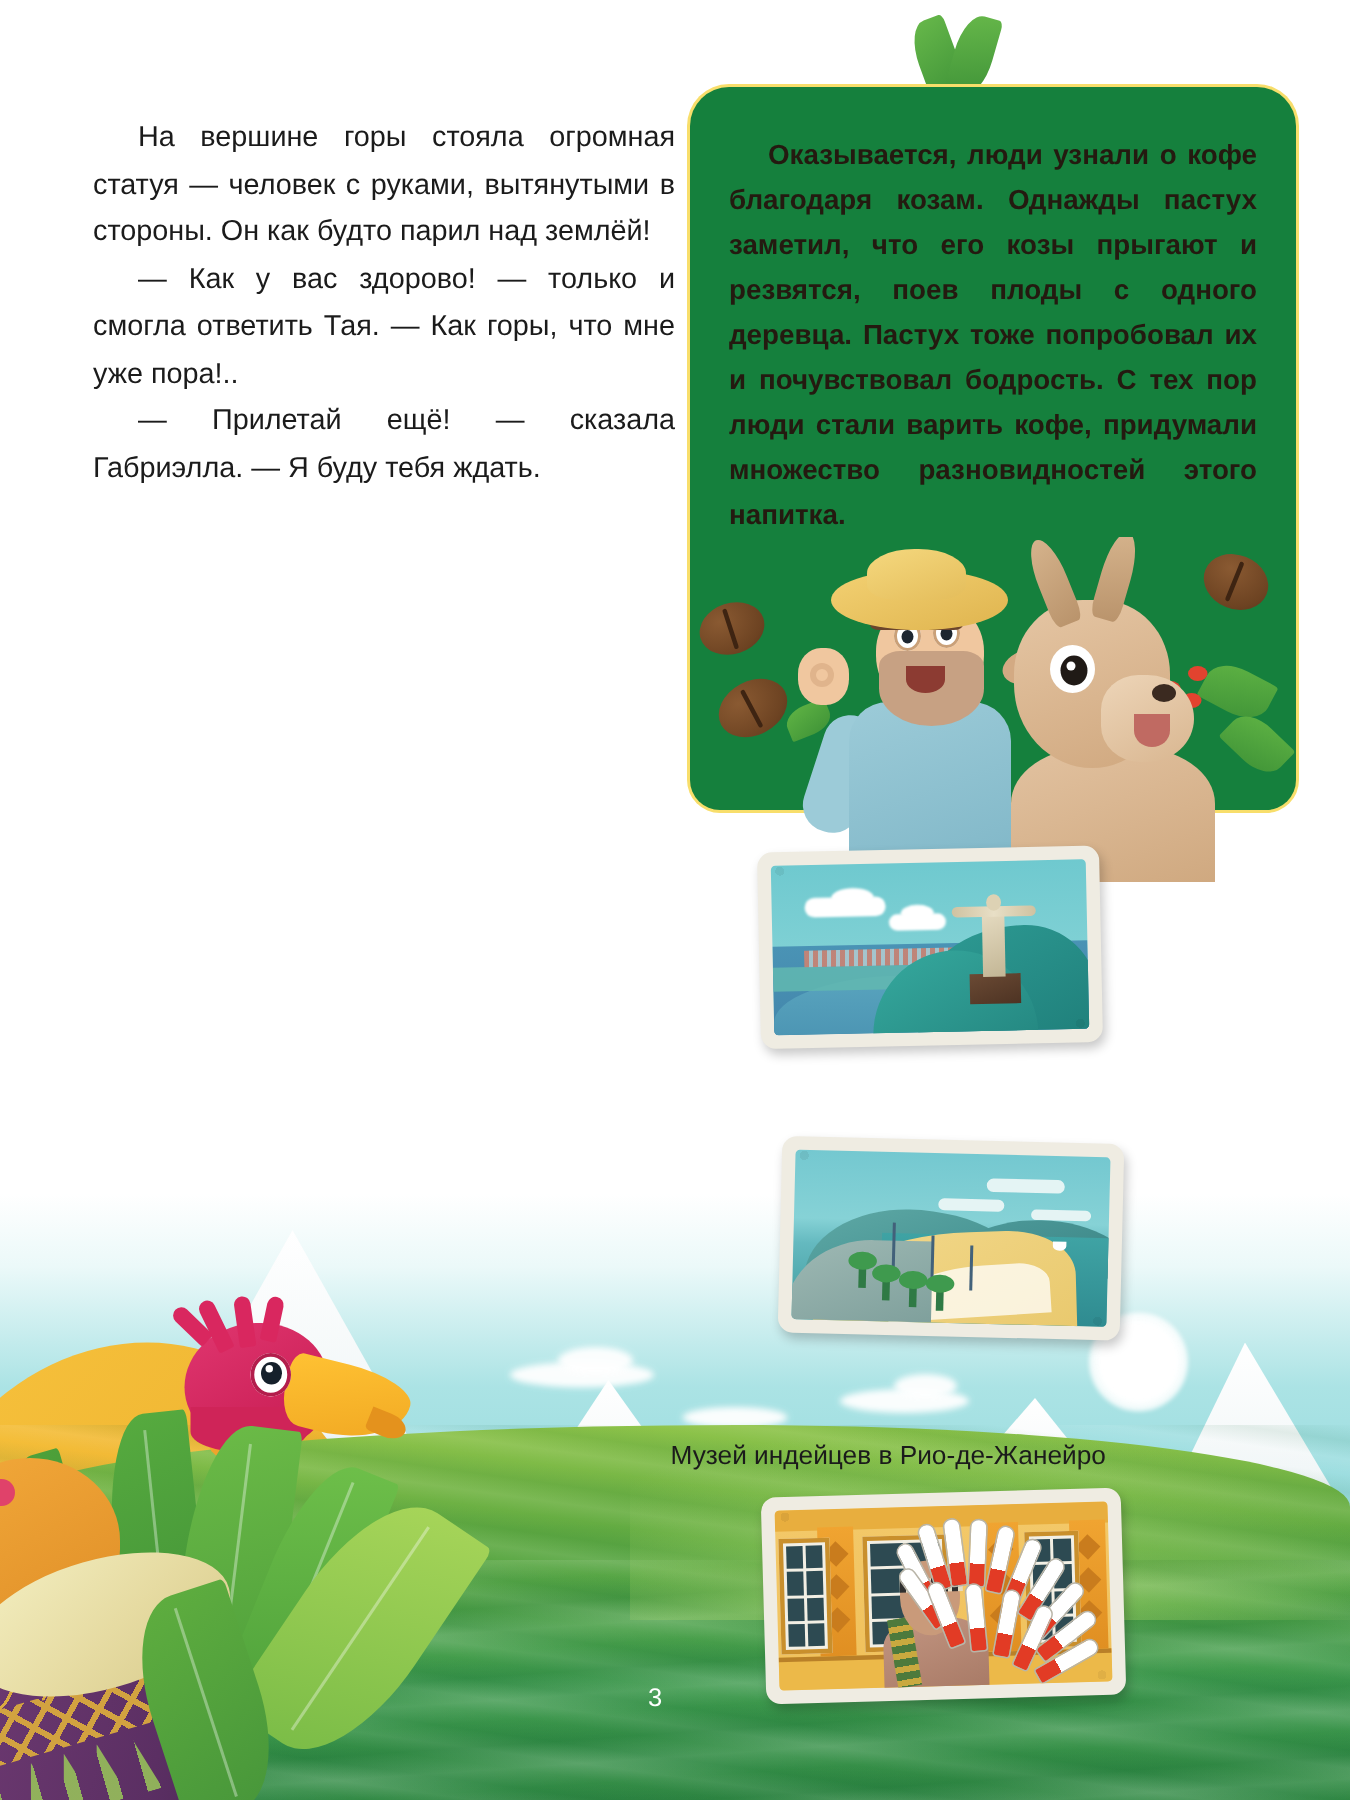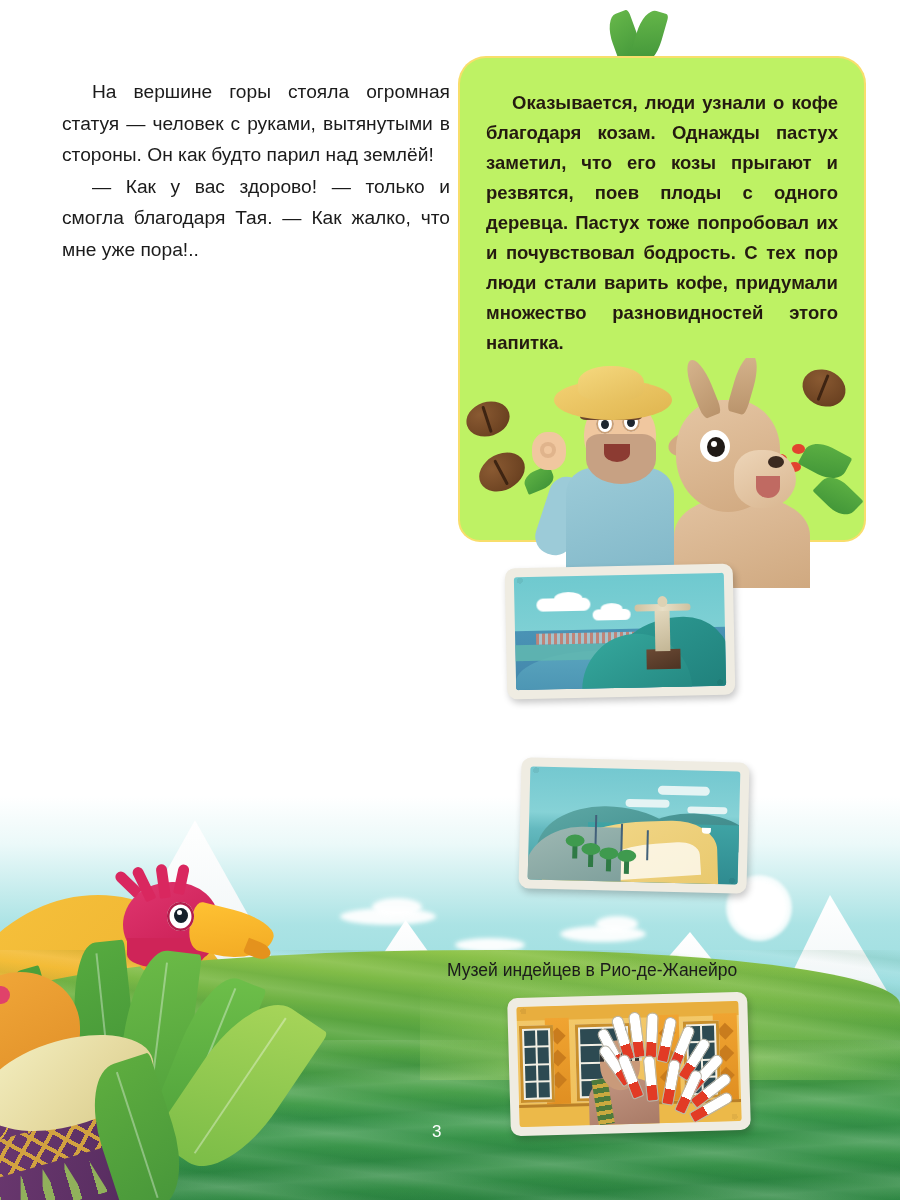--- a/index.html
+++ b/index.html
@@ -303,21 +303,21 @@
     position: absolute; width: 26px; height: 54px;
     background: linear-gradient(160deg, #67b84a 0%, #3f9338 100%);
     border-radius: 50% 10% 50% 10%;
   }
   .leaves-top .lv1 { left: 6px;  top: 2px;  transform: rotate(-20deg); }
   .leaves-top .lv2 { left: 30px; top: 0px;  transform: rotate(16deg); }
 
   .factbox {
     position: absolute; left: 0px; top: 48px;
     width: 404px; height: 482px;
-    background: #bef264;
+    background: #15803d;
     border-radius: 26px 26px 20px 20px;
     box-shadow: 0 0 0 2px #f8de6b;
   }
   .fact-text {
     position: absolute;
     left: 26px; top: 30px;
     width: 352px;
     font-size: 18.5px;
     line-height: 30px;
     font-weight: bold;
@@ -661,21 +661,22 @@
       </div>
       <div class="drum-head"></div>
     </div>
     <div class="leaf lf6"></div>
   </div>
 
   <div class="page-num">3</div>
 
   <div class="story">
     <p>На вершине горы стояла  огромная статуя — человек с руками, вытянутыми в стороны. Он как будто парил над землёй!</p>
-    <p>— Как у вас здорово! — только и смогла благодаря Тая. — Как жалко, что мне уже пора!..</p>
+    <p>— Как у вас здорово! — только и смогла ответить Тая. — Как горы, что мне уже пора!..</p>
+    <p>— Прилетай ещё! — сказала Габриэлла. — Я буду тебя ждать.</p>
   </div>
 
   <div class="factbox-wrap">
     <div class="leaves-top">
       <div class="lv lv1"></div>
       <div class="lv lv2"></div>
     </div>
 
     <div class="factbox">
       <div class="fact-text">Оказывается, люди узнали  о кофе благодаря козам. Однажды пастух заметил, что его козы прыгают и резвятся, поев плоды с одного деревца. Пастух тоже попробовал их и почувствовал бодрость. С тех пор люди стали варить кофе, придумали множество разновидностей этого напитка.</div>

